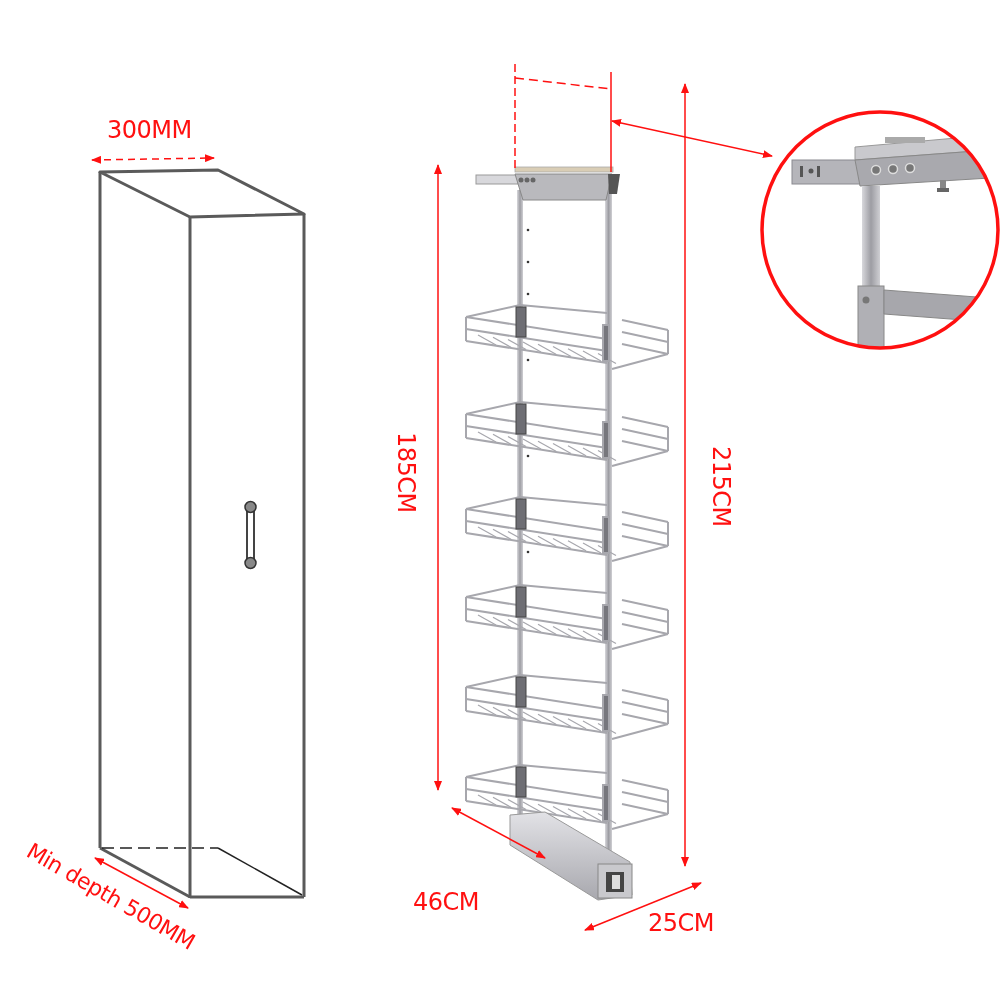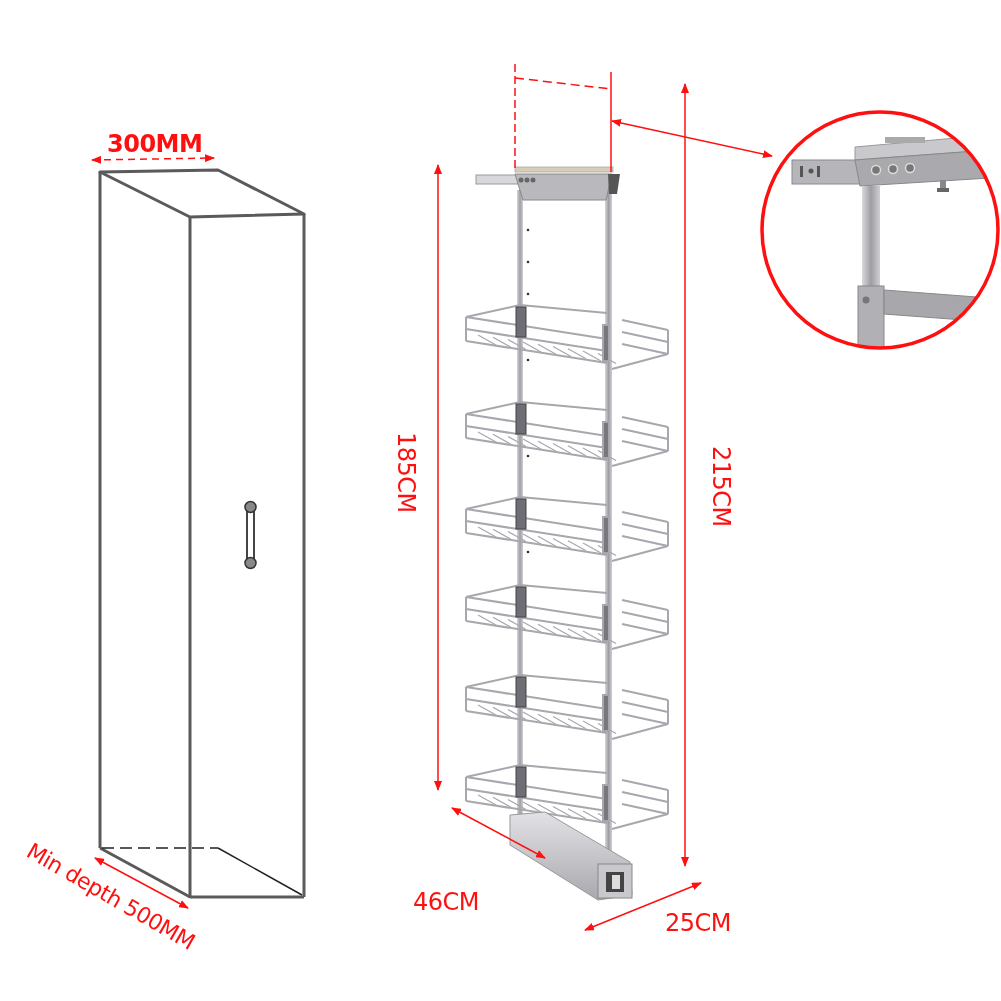--- a/index.html
+++ b/index.html
@@ -281,19 +281,19 @@
         <rect x="858" y="286" width="26" height="70" fill="#b0b0b5" stroke="#888" stroke-width="1"></rect>
         <circle cx="866" cy="300" r="3.5" fill="#777"></circle>
 
         <polygon points="884,290 990,298 990,322 884,314" fill="#a7a7ac" stroke="#888" stroke-width="1"></polygon>
       </g>
       <circle cx="880" cy="230" r="118" fill="none" stroke="#ff1010" stroke-width="3.5"></circle>
     </g>
   </svg>
 
   
-  <div class="lbl" style="left:107px; top:132px;font-weight:bold;">300MM</div>
+  <div class="lbl" style="left:107px; top:118px;">300MM</div>
   <div class="lbl diag" style="left:34px; top:840px;">Min depth 500MM</div>
   <div class="lbl vert" style="left:418px; top:432px;">185CM</div>
   <div class="lbl vert" style="left:733px; top:446px;">215CM</div>
   <div class="lbl" style="left:413px; top:850px;margin-top:40px;">46CM</div>
-  <div class="lbl" style="left:648px; top:911px;margin-left:17px;">25CM</div>
+  <div class="lbl" style="left:648px; top:911px;">25CM</div>
 </div>
 
 </body></html>

